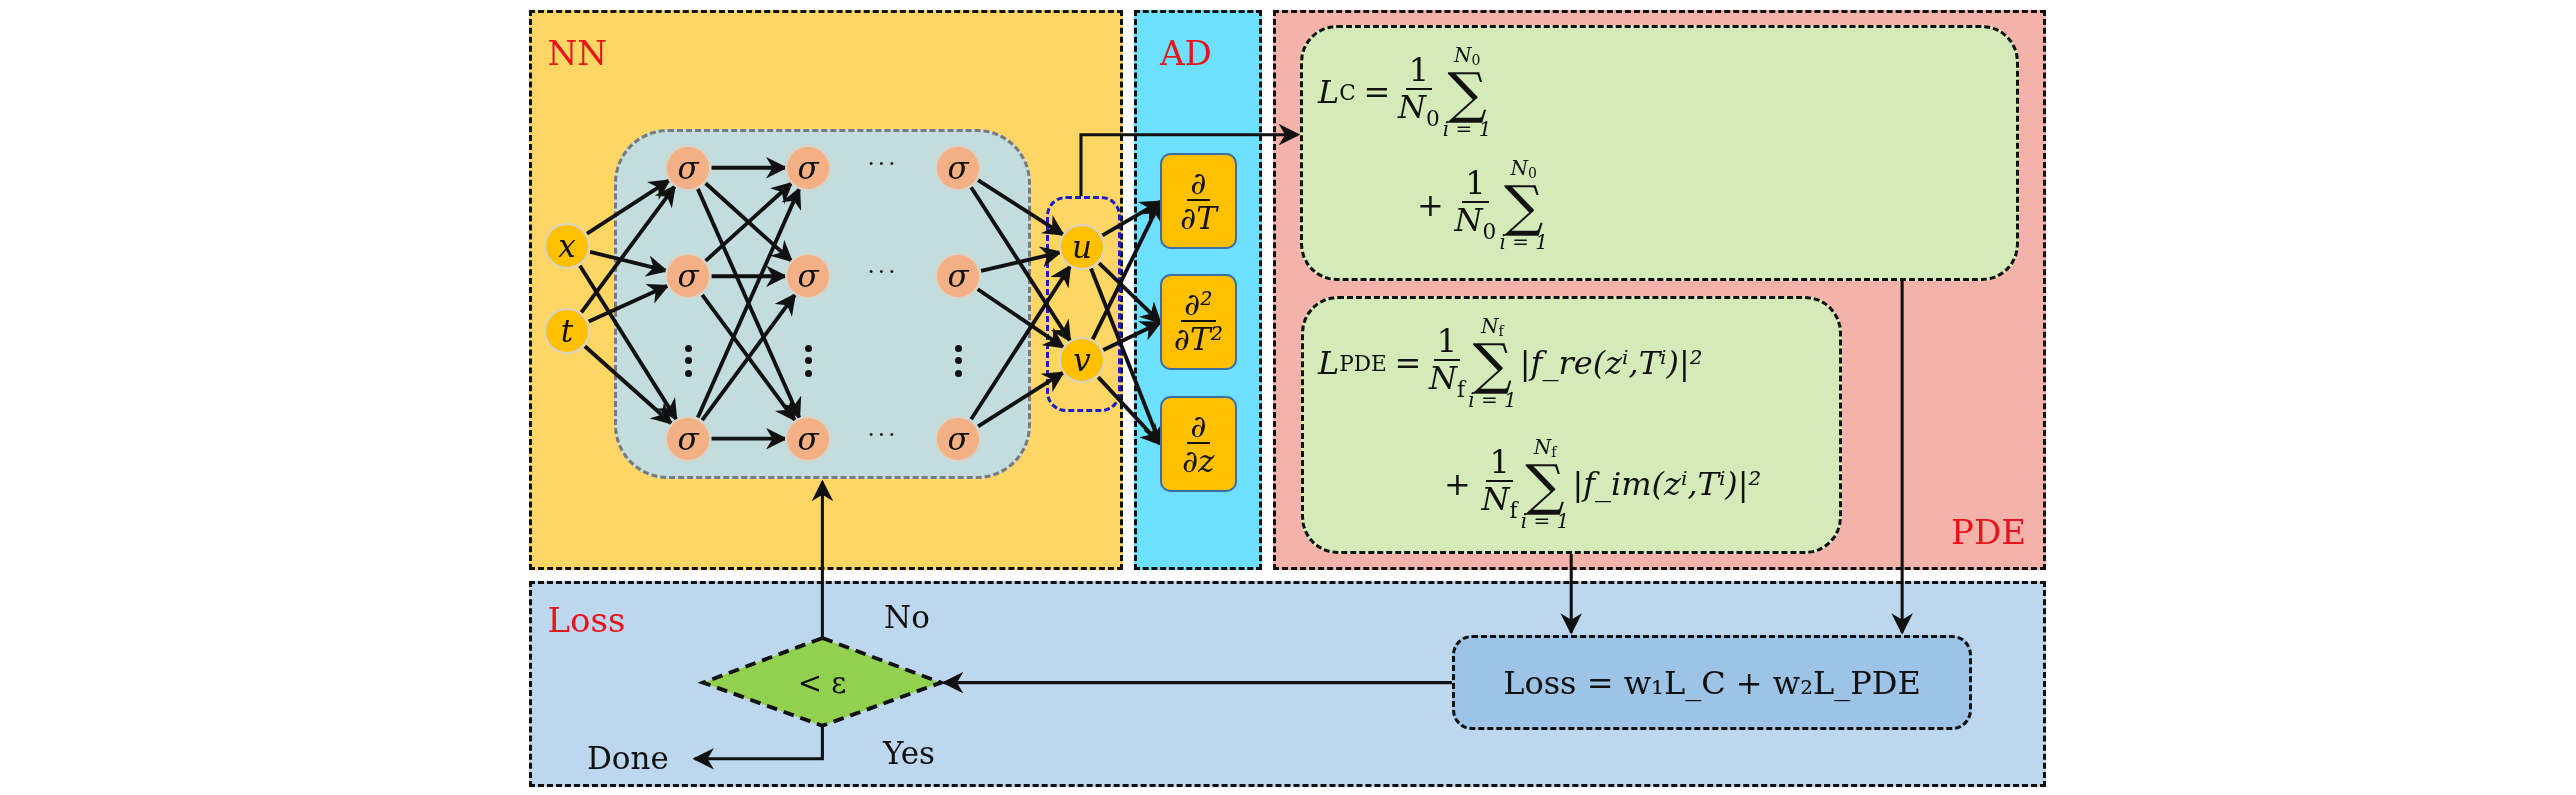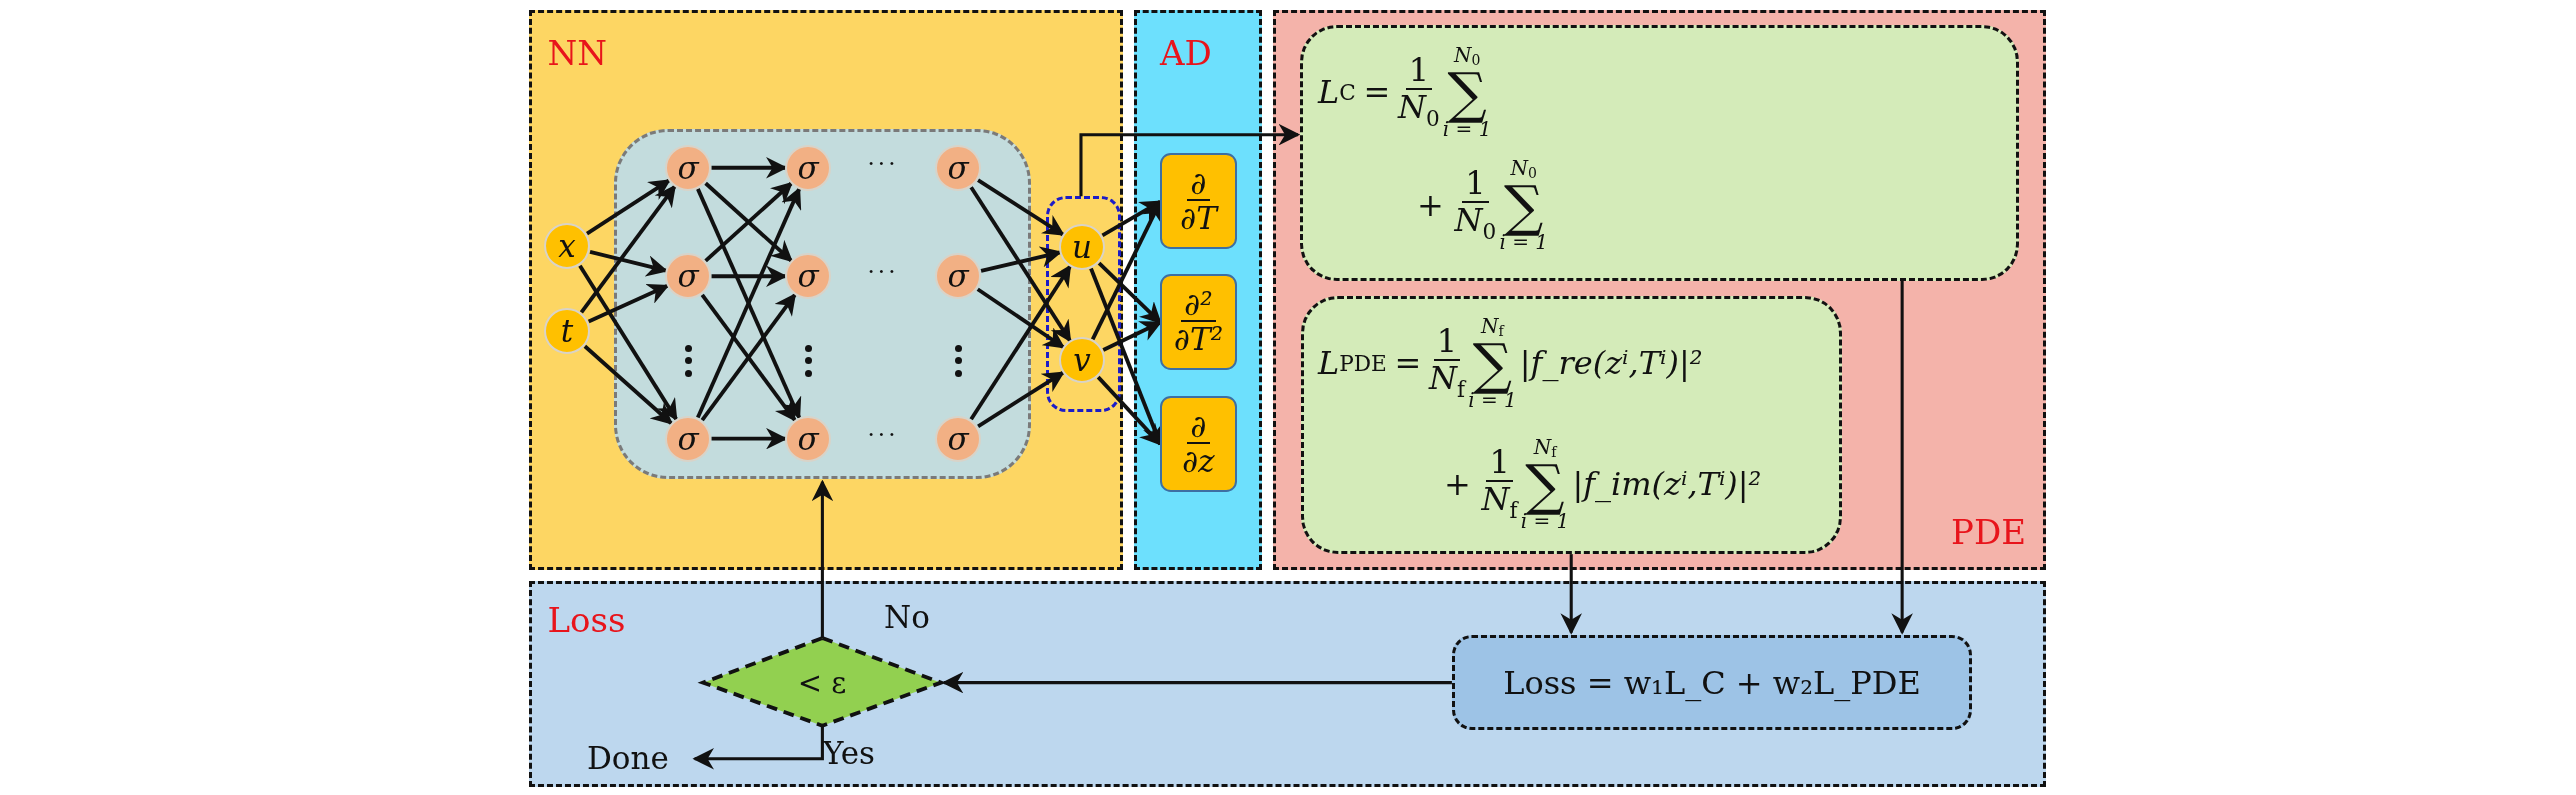--- a/index.html
+++ b/index.html
@@ -222,15 +222,15 @@
     </span>
   <span class="it">|f_im(zⁱ,Tⁱ)|²</span>
 </div>
 
 <div id="loss-formula">
   <span>Loss = w₁L_C + w₂L_PDE</span>
 </div>
 
 <span id="diamond-text">&lt; ε</span>
 <span class="plain-text" style="left:884px;top:602px;">No</span>
-<span class="plain-text" style="left:823px;top:738px;text-align:right;">Yes</span>
+<span class="plain-text" style="left:883px;top:738px;text-align:right;">Yes</span>
 <span class="plain-text" style="left:587px;top:743px;">Done</span>
 
 
 </body></html>

